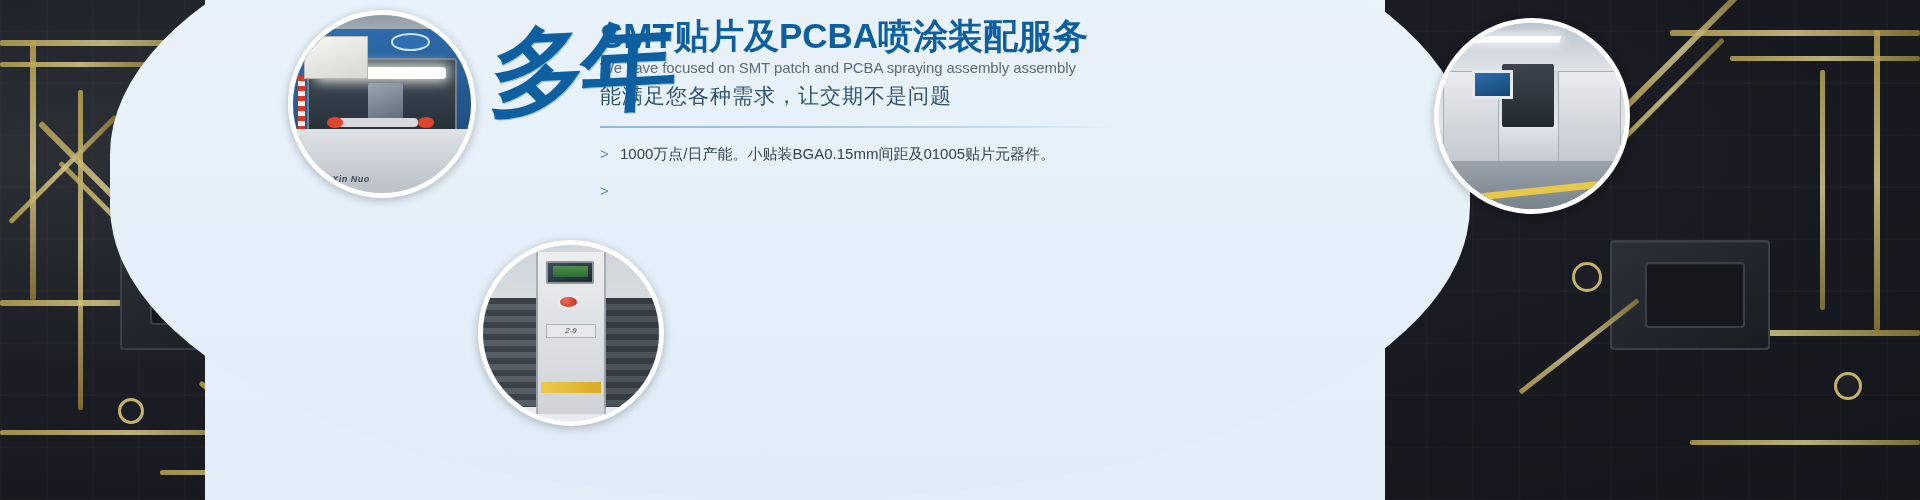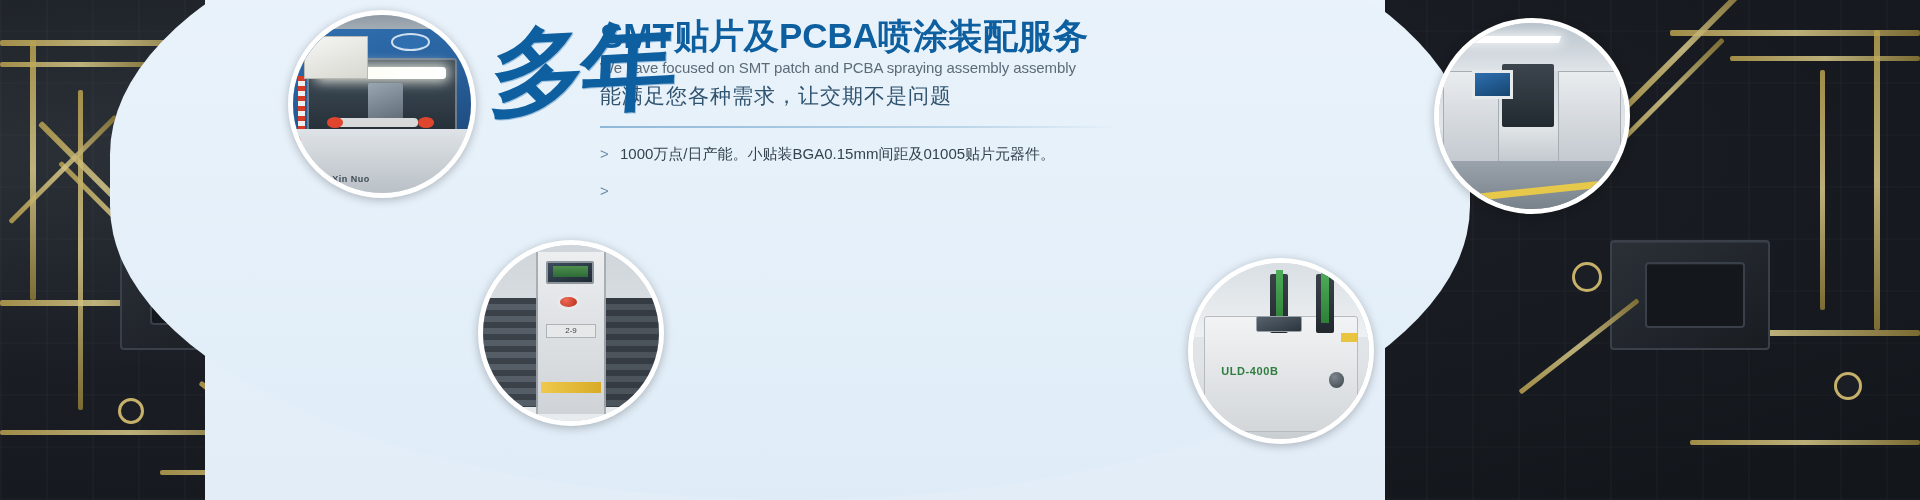--- a/index.html
+++ b/index.html
@@ -71,21 +71,21 @@
 
   
   .bubble {
     position: absolute;
     border-radius: 50%;
     border: 5px solid #ffffff;
     overflow: hidden;
     box-shadow: 0 2px 10px rgba(0,0,0,.25);
     background: #c9d2da;
   }
-  .bubble .ph { position:absolute; inset:0; }
+  .bubble .ph { position:absolute; inset:0;font-style:italic; }
 
   
   .ph-printer{
     background:
       linear-gradient(180deg,#8f9aa4 0%, #cfd6dc 26%, #e8ebee 100%);
   }
   .ph-printer .body{
     position:absolute; left:-6%; top:8%; width:118%; height:56%;
     background: linear-gradient(170deg,#2f6fb0 0%,#285f9b 52%,#1e4c80 100%);
     border-radius: 6px;
@@ -416,34 +416,20 @@
       <div class="mon"></div>
       <div class="estop"></div>
       <div class="feedL"></div>
       <div class="feedR"></div>
       <div class="label2">2-9</div>
       <div class="yellow"></div>
     </div>
   </div>
 
 
-  <div class="bubble" style="left:1188px; top:258px; width:186px; height:186px;">
-    <div class="ph ph-uld">
-      <div class="floor"></div>
-      <div class="machine"></div>
-      <div class="col" style="left:44%;"></div>
-      <div class="col" style="left:70%;"></div>
-      <div class="colg" style="left:47%;"></div>
-      <div class="colg" style="left:73%;"></div>
-      <div class="pan"></div>
-      <div class="yellowtag"></div>
-      <div class="nameplate">ULD-400B</div>
-      <div class="knob"></div>
-    </div>
-  </div>
 
   <div class="bubble" style="left:1434px; top:18px; width:196px; height:196px;">
     <div class="ph ph-line">
       <div class="ceiling"></div>
       <div class="lightbar"></div>
       <div class="mach" style="left:2%;  width:30%;"></div>
       <div class="machDark" style="left:34%; width:28%;"></div>
       <div class="mach" style="left:64%; width:34%;"></div>
       <div class="monitor"></div>
       <div class="floor2"></div>

